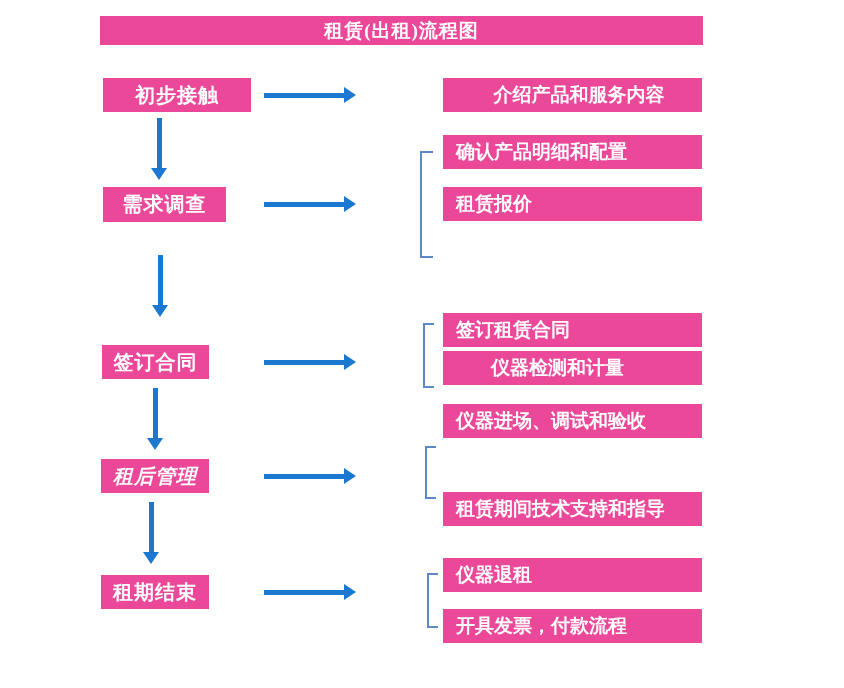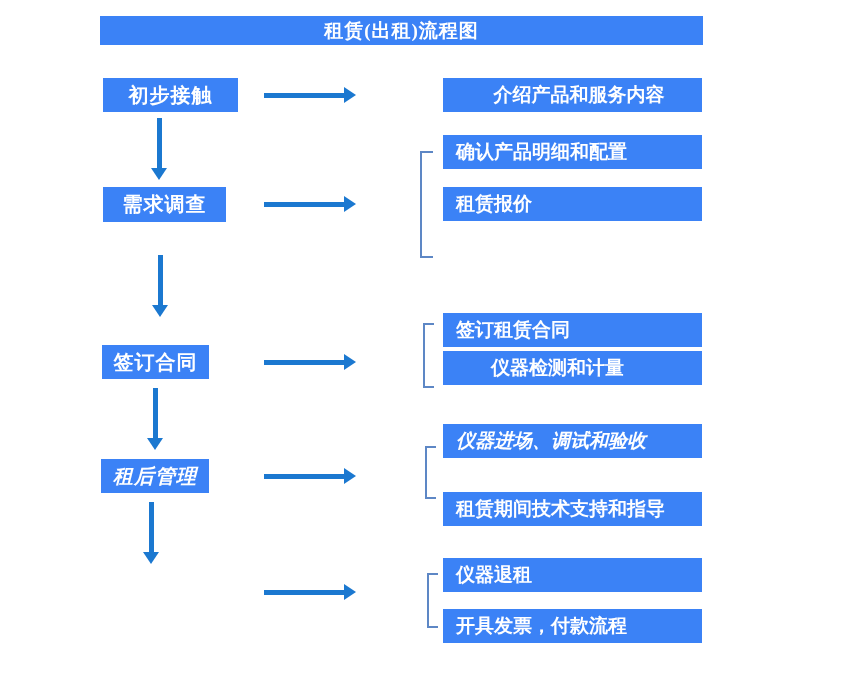--- a/index.html
+++ b/index.html
@@ -1,41 +1,41 @@
 <!DOCTYPE html>
 <html><head>
 <meta charset="utf-8">
 <style>
   html,body{margin:0;padding:0;background:#ffffff;}
   #canvas{
     position:relative;width:844px;height:688px;background:#ffffff;overflow:hidden;
     font-family:"Liberation Serif","DejaVu Serif",serif;font-weight:bold;
   }
   .blue-box{
-    position:absolute;background:#3b82f6;color:#ffffff;
+    position:absolute;background:#ec4899;color:#ffffff;
     font-weight:bold;box-sizing:border-box;
   }
   .title-banner{
     left:100px;top:16px;width:603px;height:29px;
     font-size:19px;line-height:29px;text-align:center;letter-spacing:1px;
   }
   .stage{
     font-size:20px;line-height:34px;text-align:center;letter-spacing:1px;height:34px;
   }
-  .stage-1{left:103px;top:78px;width:135px;}
+  .stage-1{left:103px;top:78px;width:148px;}
   .stage-2{left:103px;top:187px;width:123px;height:35px;line-height:35px;}
   .stage-3{left:102px;top:345px;width:107px;}
   .stage-4{left:101px;top:459px;width:108px;font-style:italic;}
   .stage-5{left:101px;top:575px;width:108px;}
   .detail{
     left:443px;width:259px;height:34px;
     font-size:19px;line-height:34px;text-align:left;padding-left:13px;
   }
   .d0{top:78px;text-align:center;}  .d1{top:135px;} .d2{top:187px;} .d3{top:244px;}
-  .d4{top:313px;} .d5{top:351px;padding-left:48px;} .d6{top:424px;font-style:italic;} .d7{top:492px;}
+  .d4{top:313px;} .d5{top:351px;padding-left:48px;} .d6{top:404px;} .d7{top:492px;}
   .d8{top:558px;} .d9{top:609px;}
   
   .h-arrow{position:absolute;width:92px;height:16px;left:264px;}
   .h-arrow .stem{position:absolute;left:0;top:6px;width:81px;height:5px;background:#1b78d0;}
   .h-arrow .head{position:absolute;left:80px;top:0;width:0;height:0;
     border-left:12px solid #1b78d0;border-top:8px solid transparent;border-bottom:8px solid transparent;}
   .ha-1{top:87px;} .ha-2{top:196px;} .ha-3{top:354px;} .ha-4{top:468px;} .ha-5{top:584px;}
   
   .v-arrow{position:absolute;width:16px;height:62px;}
   .v-arrow .stem{position:absolute;left:6px;top:0;width:5px;height:50px;background:#1b78d0;}
@@ -57,20 +57,21 @@
 <body>
 
 <div id="canvas">
 
   <div class="blue-box title-banner">租赁(出租)流程图</div>
 
   <div class="blue-box stage stage-1">初步接触</div>
   <div class="blue-box stage stage-2">需求调查</div>
   <div class="blue-box stage stage-3">签订合同</div>
   <div class="blue-box stage stage-4">租后管理</div>
+  <div class="blue-box stage stage-5">租期结束</div>
 
   <div class="blue-box detail d0">介绍产品和服务内容</div>
   <div class="blue-box detail d1">确认产品明细和配置</div>
   <div class="blue-box detail d2">租赁报价</div>
   <div class="blue-box detail d4">签订租赁合同</div>
   <div class="blue-box detail d5">仪器检测和计量</div>
   <div class="blue-box detail d6">仪器进场、调试和验收</div>
   <div class="blue-box detail d7">租赁期间技术支持和指导</div>
   <div class="blue-box detail d8">仪器退租</div>
   <div class="blue-box detail d9">开具发票，付款流程</div>

